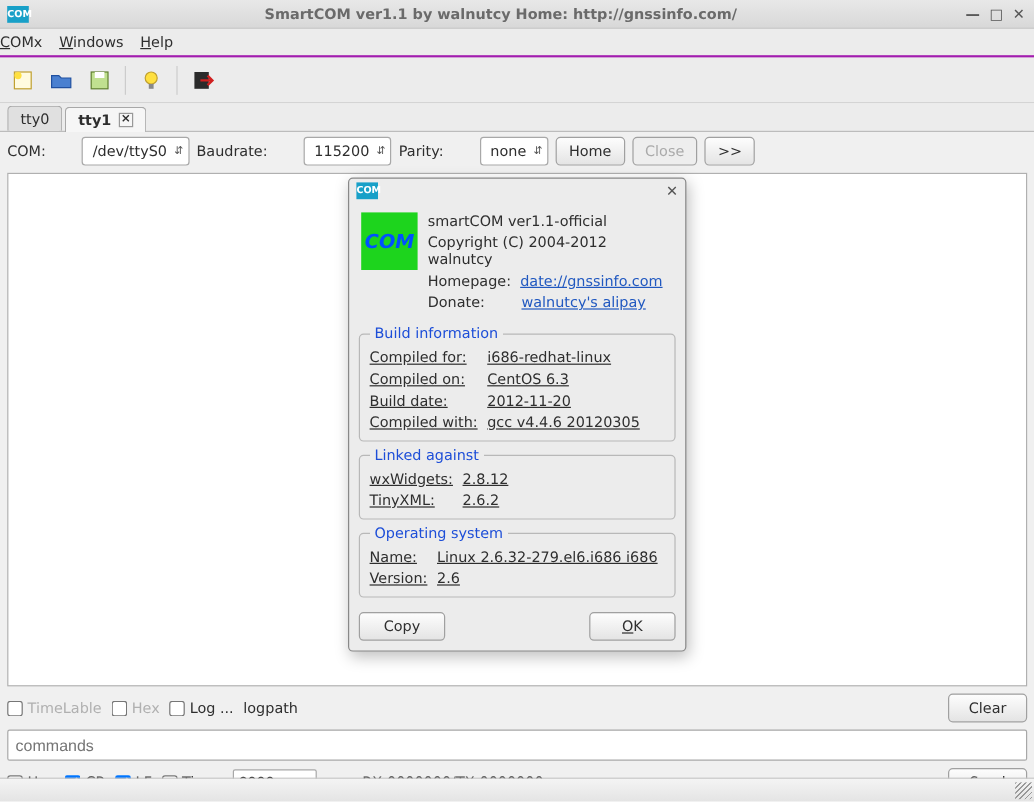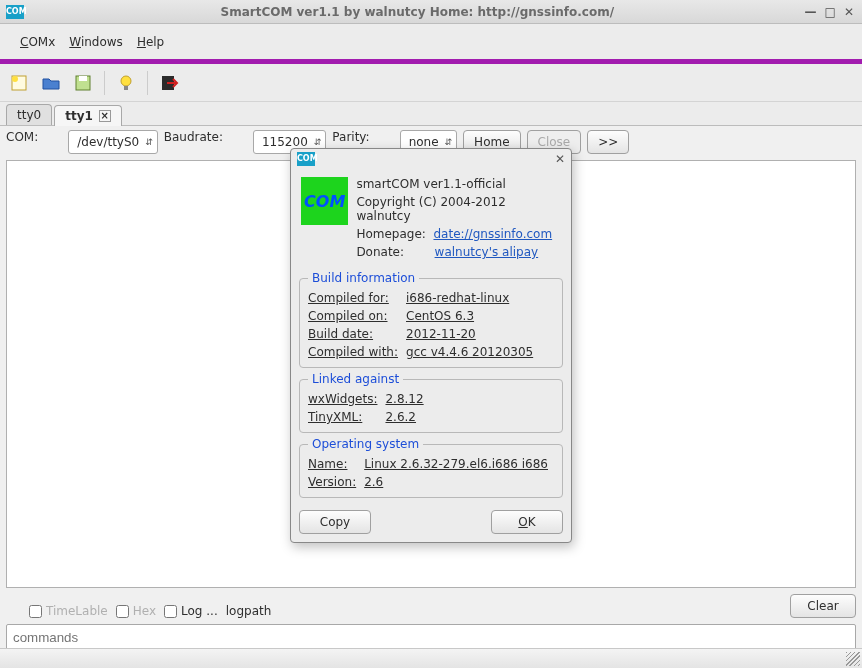--- a/index.html
+++ b/index.html
@@ -2,39 +2,39 @@
 <html><head>
 <meta charset="utf-8">
 <style>
 * { box-sizing: border-box; margin: 0; padding: 0; }
 body { font-family: "DejaVu Sans", "Liberation Sans", sans-serif; font-size: 12px; background: #f0f0f0; color: #2e2e2e; width: 862px; height: 668px; overflow: hidden; position: relative; }
 .titlebar { height: 24px; background: linear-gradient(#e8e8e8,#d8d8d8); display: flex; align-items: center; border-bottom: 1px solid #bcbcbc; }
 .titlebar .app-icon { width: 18px; height: 14px; background: #18a0c8; color: #fff; font-size: 8px; font-weight: bold; text-align: center; line-height: 14px; margin: 0 6px; }
 .titlebar .title { flex: 1; text-align: center; font-weight: bold; color: #6a6a6a; }
 .titlebar .win-btns { display: flex; gap: 8px; padding-right: 8px; color: #555; }
 .titlebar .win-btns span { cursor: pointer; font-weight: bold; }
-.menubar { height: 40px; background: #ececec; display: flex; align-items: center; padding: 0 20px; gap: 14px; border-bottom: 5px solid #a21caf; }
+.menubar { height: 24px; background: #ececec; display: flex; align-items: center; padding: 0 0; gap: 14px; border-bottom: 2px solid #a21caf; }
 .menubar span { cursor: pointer; }
 .menubar .mn u { text-decoration: underline; }
 .toolbar { height: 38px; background: #ececec; display: flex; align-items: center; padding: 0 6px; gap: 6px; border-bottom: 1px solid #d4d4d4; }
 .toolbar .tb-btn { width: 26px; height: 26px; border: 1px solid transparent; border-radius: 3px; display: flex; align-items: center; justify-content: center; cursor: pointer; }
 .toolbar .sep { width: 1px; height: 24px; background: #ccc; margin: 0 2px; }
 .tabstrip { height: 24px; background: #ececec; display: flex; align-items: flex-end; padding: 0 6px; border-bottom: 1px solid #bcbcbc; }
 .tab { border: 1px solid #a8a8a8; border-bottom: none; border-radius: 4px 4px 0 0; padding: 3px 10px; margin-right: 2px; background: #e0e0e0; cursor: pointer; display: flex; align-items: center; gap: 6px; position: relative; }
 .tab.active { background: #f6f6f6; font-weight: bold; top: 1px; }
 .tab .close-x { border: 1px solid #999; width: 12px; height: 12px; font-size: 10px; line-height: 10px; text-align: center; cursor: pointer; }
-.settings { height: 32px; background: #f0f0f0; display: flex; align-items: flex-start; padding: 4px 6px; gap: 6px; }
+.settings { height: 32px; background: #f0f0f0; display: flex; align-items: center; padding: 4px 6px; gap: 6px; }
 .lbl { white-space: nowrap; }
 .combo { border: 1px solid #a8a8a8; border-radius: 3px; background: #fff; height: 24px; display: flex; align-items: center; padding: 0 4px 0 8px; cursor: pointer; gap: 4px; margin-left: 24px; }
 .combo .arr { font-size: 9px; color: #555; margin-left:2px; }
 .btn { border: 1px solid #a0a0a0; border-radius: 4px; background: linear-gradient(#fdfdfd,#e4e4e4); height: 24px; padding: 0 10px; cursor: pointer; display: inline-flex; align-items: center; }
 .btn.disabled { color: #aaa; cursor: default; background: #eee; }
 .terminal { flex: 1; background: #fff; border: 1px solid #b0b0b0; margin: 2px 6px; }
 .main-col { display: flex; flex-direction: column; height: calc(668px - 24px - 24px - 38px - 24px); }
-.row-below { display: flex; align-items: flex-end; padding: 4px 6px; gap: 8px; margin-left: 23px; }
+.row-below { display: flex; align-items: center; padding: 4px 6px; gap: 8px; }
 .chk { display: inline-flex; align-items: center; gap: 4px; cursor: pointer; }
 .chk input { width: 13px; height: 13px; }
 .grey { color: #b0b0b0; }
 .cmd-input { width: calc(100% - 12px); height: 26px; border: 1px solid #a8a8a8; margin: 2px 6px; padding: 0 6px; border-radius: 2px; }
 .bottom-row { display: flex; align-items: center; padding: 4px 6px; gap: 8px; }
 .ms-input { width: 70px; height: 22px; border: 1px solid #a8a8a8; padding: 0 4px; border-radius: 2px; }
 .statusbar { position: absolute; bottom: 0; left: 0; right: 0; height: 20px; background: linear-gradient(#f4f4f4,#e4e4e4); border-top: 1px solid #c8c8c8; }
 .statusbar .grip { position: absolute; right: 2px; bottom: 2px; width: 14px; height: 14px; background: repeating-linear-gradient(135deg,#999 0 1px,transparent 1px 3px); }
 .dialog { position: absolute; left: 290px; top: 148px; width: 282px; background: #ececec; border: 1px solid #888; border-radius: 4px; box-shadow: 2px 4px 12px rgba(0,0,0,.25); }
 .dialog .dlg-title { height: 20px; display: flex; align-items: center; padding: 0 6px; }

